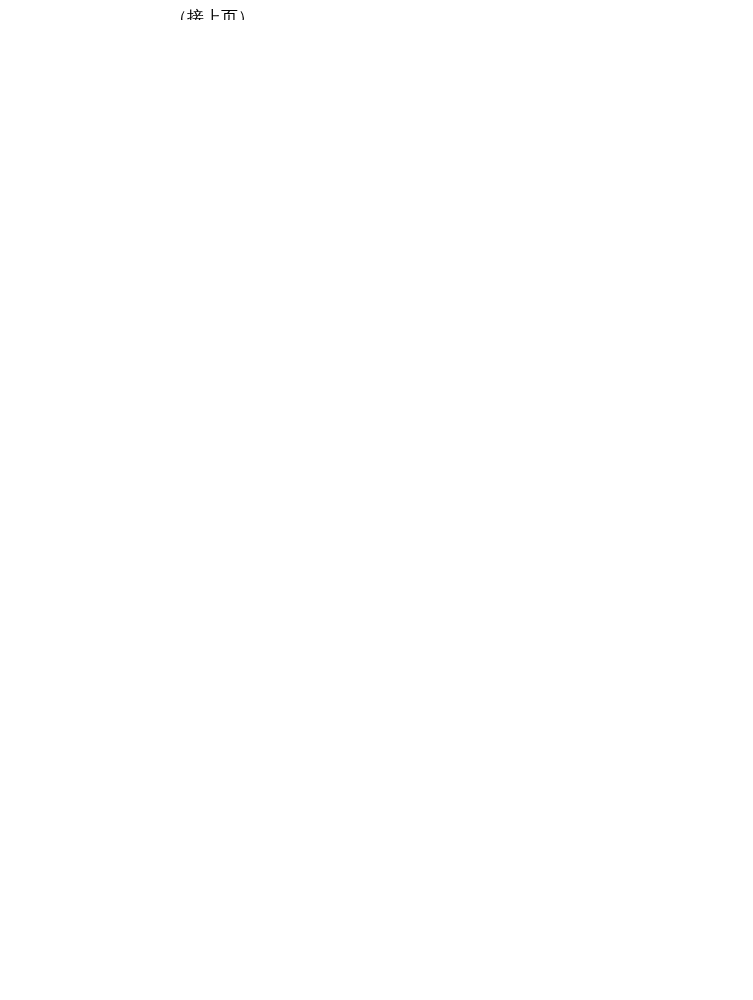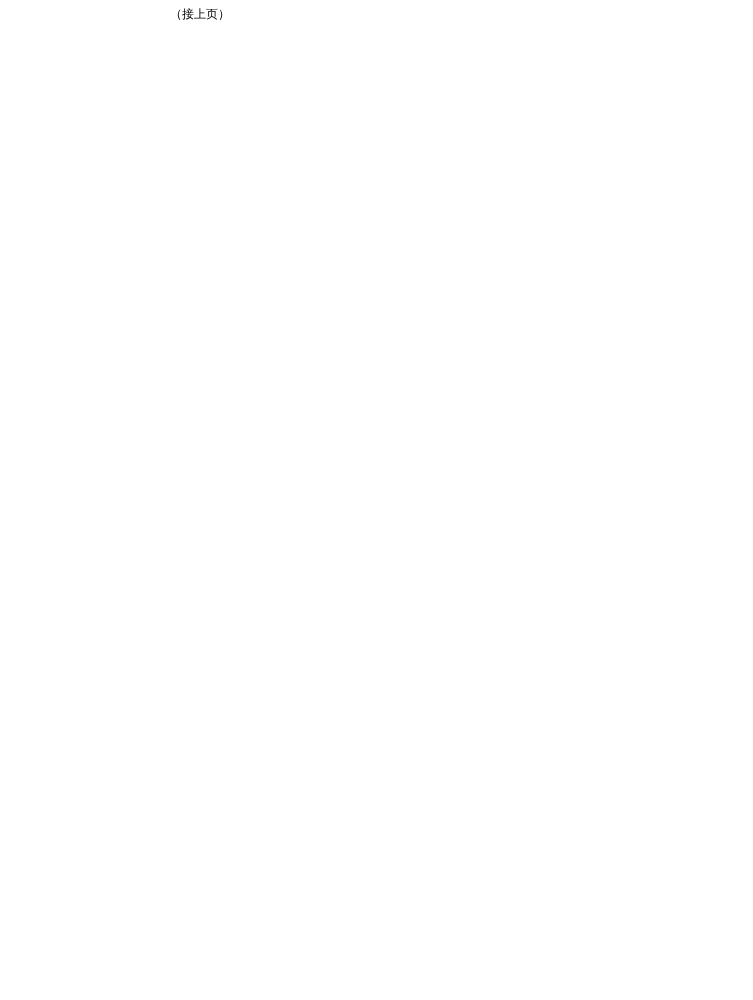--- a/index.html
+++ b/index.html
@@ -51,21 +51,21 @@
     box-sizing: border-box;
   }
   svg.lines {
     position: absolute;
     top: 0; left: 0;
     width: 753px; height: 1000px;
     pointer-events: none;
   }
   .header-note {
     position: absolute;
-    font-size: 12px;
+    font-size: 17px;
   }
 </style>
 </head>
 <body>
 
 <div class="header-note" style="left:170px; top:6px;">（接上页）</div>
 
 <div class="node" style="left:170px; top:28px; width:90px; font-weight:bold;">制热模式</div>
 
 <div class="diamond" style="left:184px; top:85px; width:60px; height:60px;"></div>

